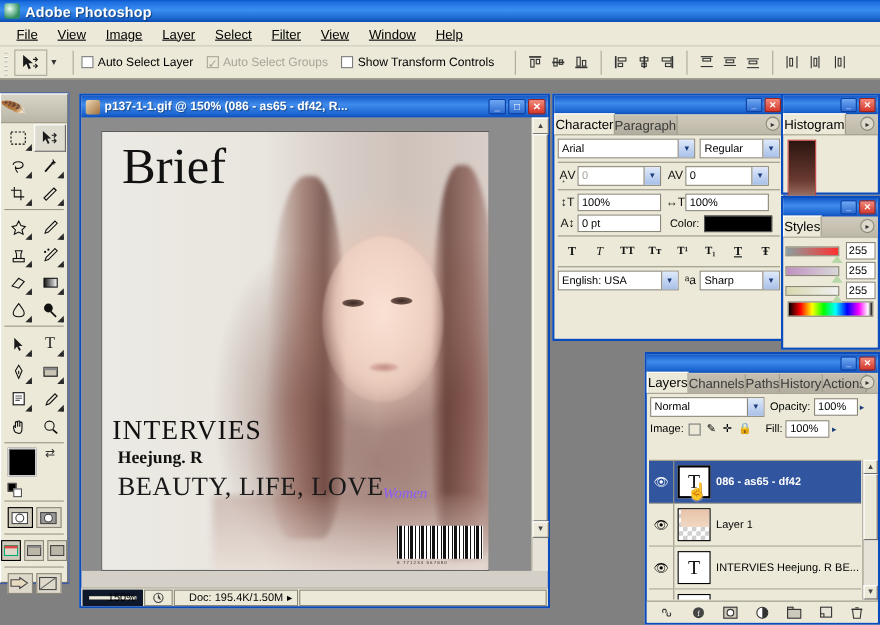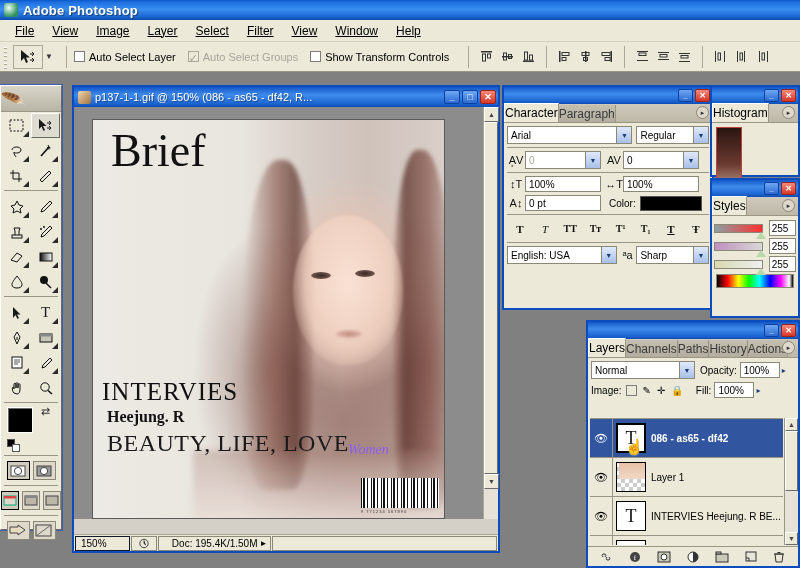--- a/index.html
+++ b/index.html
@@ -127,21 +127,21 @@
   #docwin .dw-title{
     height:20px;
     background:linear-gradient(to bottom,#1358c8 0%,#3f8bec 40%,#1b64d0 85%,#0c4bb4 100%);
     display:flex;align-items:center;padding:0 2px 0 4px;
   }
   #docwin .dw-icon{
     width:13px;height:13px;margin-right:4px;border-radius:2px;
     background:linear-gradient(135deg,#f0d8b0,#a07040);
   }
   #docwin .dw-caption{
-    color:#fff;font-weight:normal;font-size:11px;white-space:nowrap;overflow:hidden;
+    color:#fff;font-weight:bold;font-size:11px;white-space:nowrap;overflow:hidden;
     text-shadow:1px 1px 1px rgba(0,0,0,.4); flex:1;
   }
   .winbtn{
     width:16px;height:14px;margin-left:2px;border:1px solid #0d3f9e;border-radius:2px;
     display:flex;align-items:center;justify-content:center;font-size:9px;
     color:#fff;font-weight:bold;
     background:linear-gradient(to bottom,#6fa8f4,#2c6ad0);
   }
   .winbtn.close{ background:linear-gradient(to bottom,#f58a7a,#d4372a); border-color:#a02015;}
   #canvasArea{
@@ -228,22 +228,22 @@
     border-right-color:#6b6b6b;border-bottom-color:#6b6b6b;
     display:flex;align-items:center;justify-content:center;font-size:7px;color:#444;
   }
   .sb-thumb{ background:#ece9d8;border:1px solid #fff;
     border-right-color:#6b6b6b;border-bottom-color:#6b6b6b;}
   .dw-status{
     position:absolute;left:0;bottom:0;width:100%;height:17px;background:#ece9d8;
     border-top:1px solid #aca899;display:flex;align-items:center;font-size:10px;
   }
   .dw-status .zoomfld{
-    width:55px;height:15px;border:1px solid #0f172a;background:#ece9d8;
-    display:flex;align-items:center;padding-left:5px;margin-left:1px;
+    width:55px;height:15px;border:6px solid #0f172a;background:#ece9d8;
+    display:flex;align-items:center;padding-left:17px;margin-left:1px;
   }
   .dw-status .docinfo{
     flex:1;border:1px solid #8c8878;height:15px;margin:0 1px;
     display:flex;align-items:center;justify-content:center;position:relative;
   }
   
   .palette{ position:absolute; background:#ece9d8; border:2px solid #0a4bbd; }
   .pal-title{
     height:17px;
     background:linear-gradient(to bottom,#1358c8 0%,#3f8bec 40%,#1b64d0 85%,#0c4bb4 100%);

